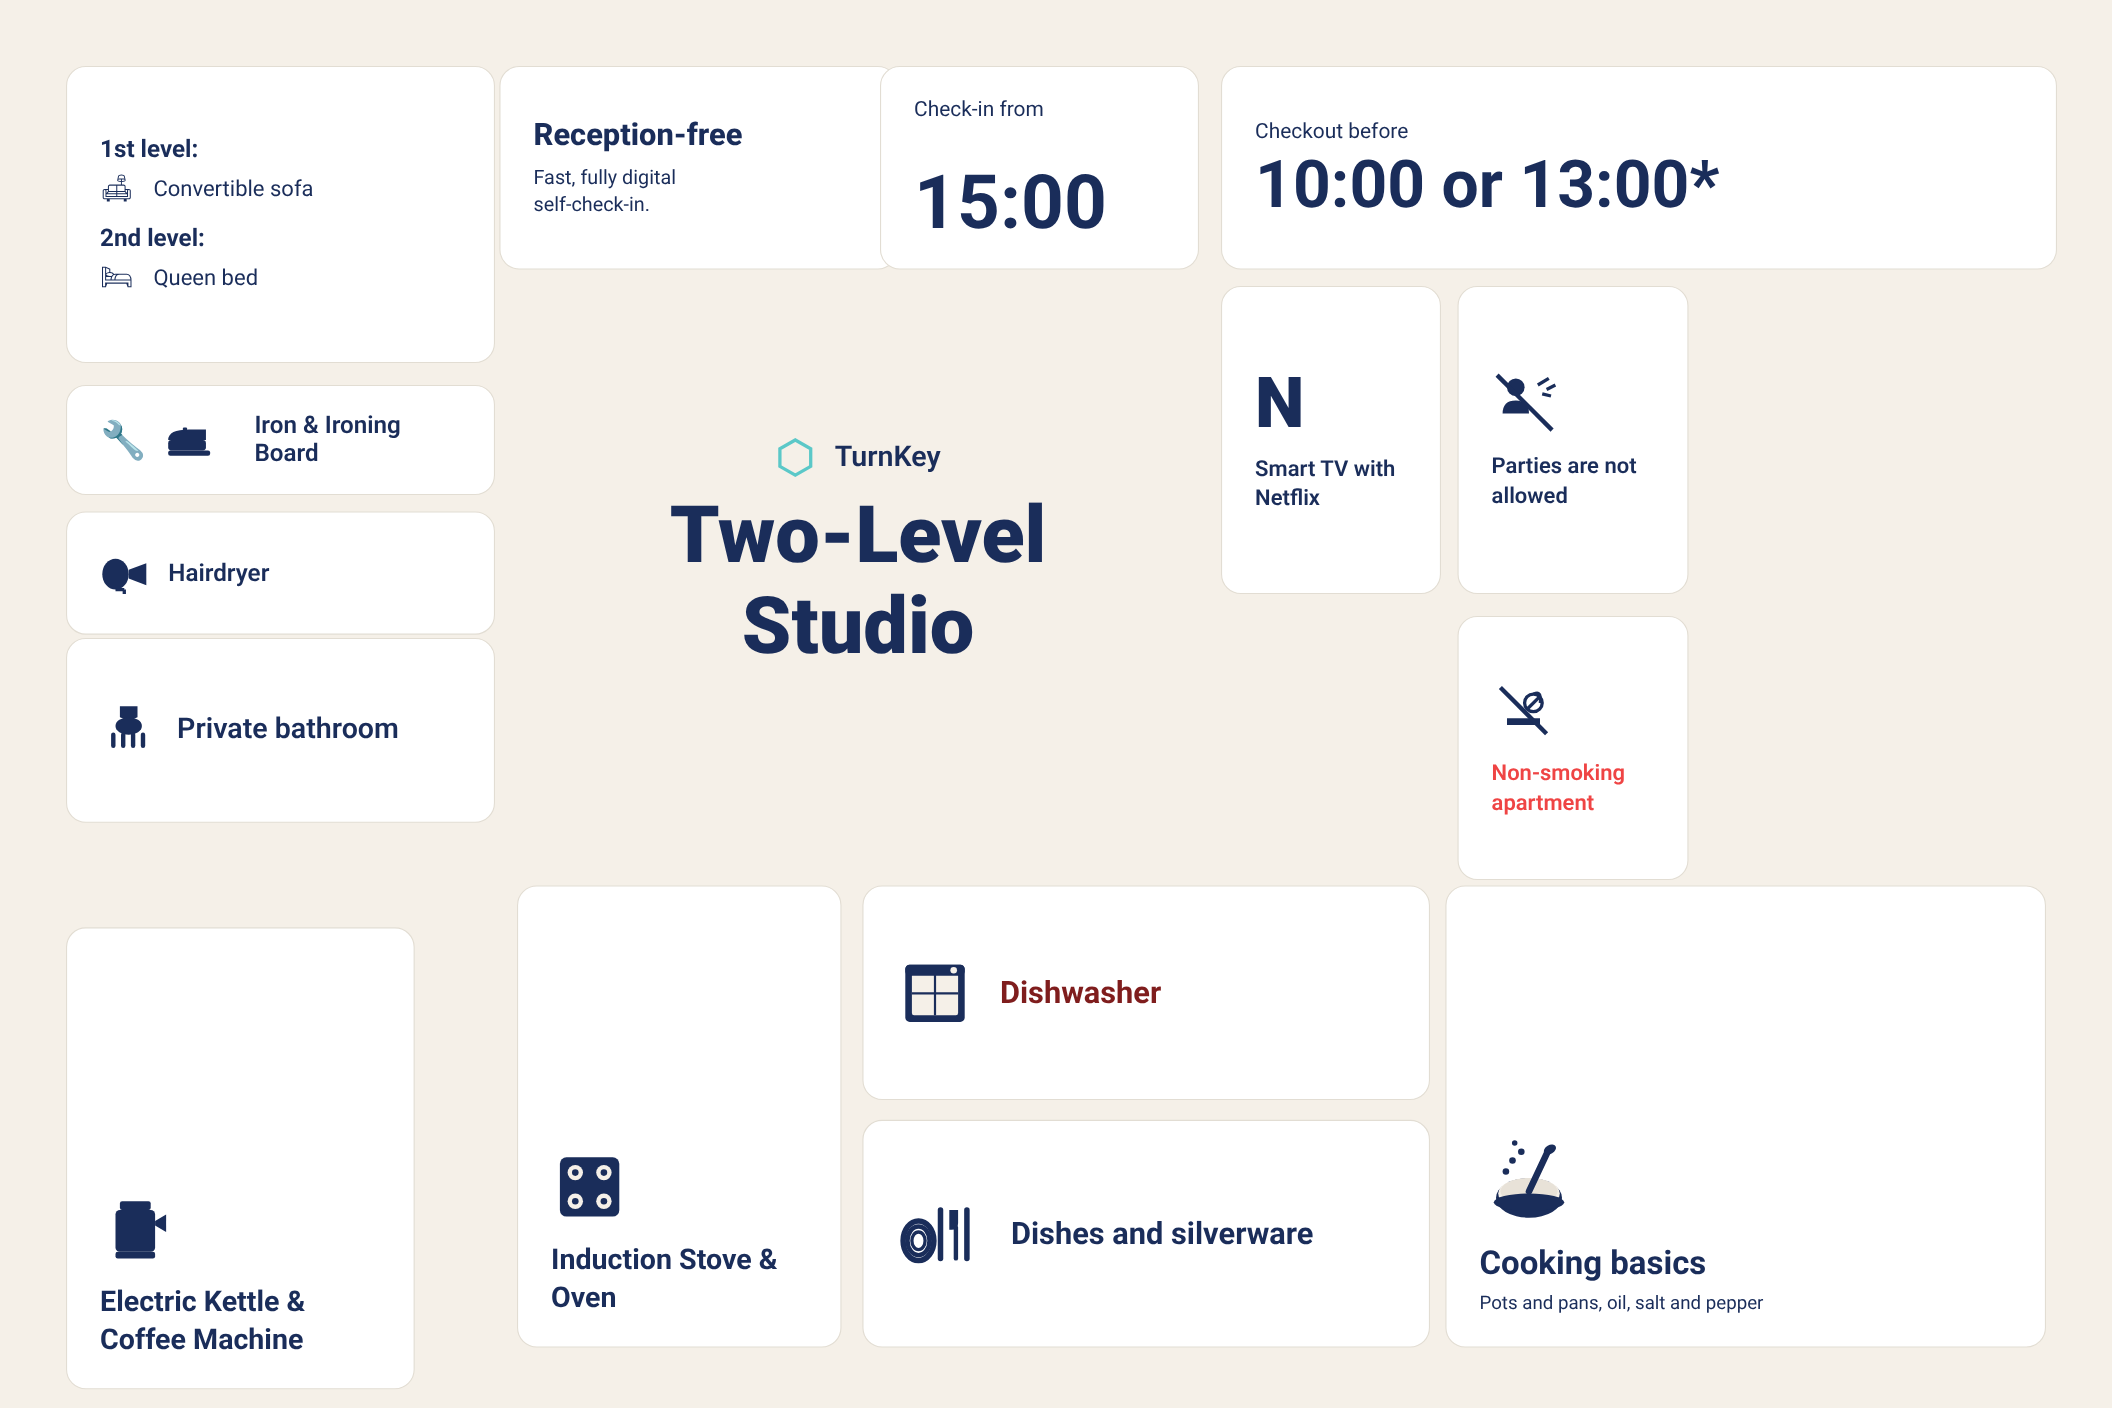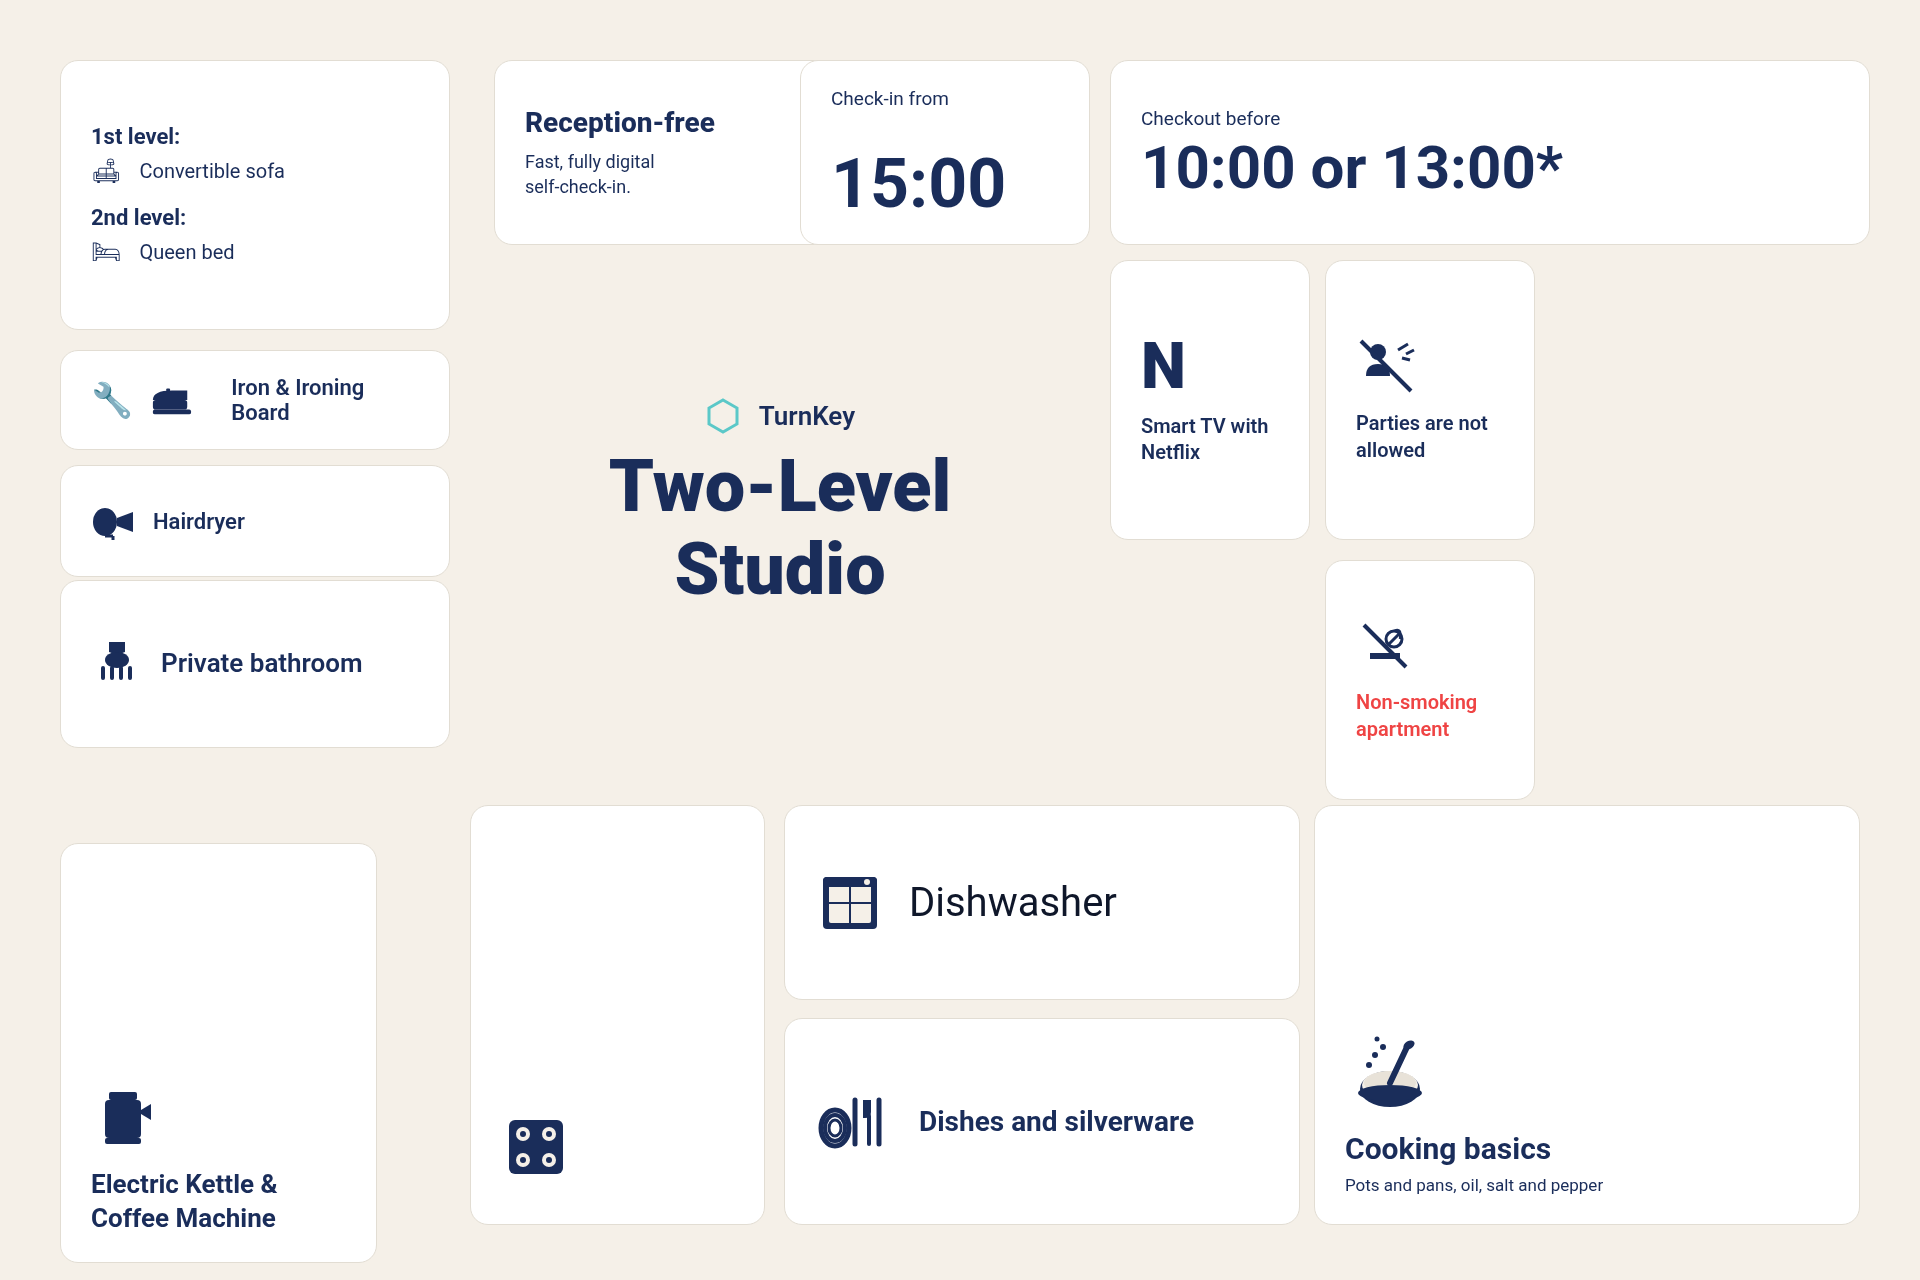--- a/index.html
+++ b/index.html
@@ -49,21 +49,21 @@
       <span style="color:#1a2d5a;font-size:24px;">🛋</span>
       <span style="font-size:20px;color:#1a2d5a;">Convertible sofa</span>
     </div>
     <div style="font-size:22px;font-weight:700;color:#1a2d5a;margin-bottom:8px;">2nd level:</div>
     <div class="row-icon-label">
       <span style="color:#1a2d5a;font-size:24px;">🛏</span>
       <span style="font-size:20px;color:#1a2d5a;">Queen bed</span>
     </div>
   </div>
 
-  <div class="abs-card" style="left:464px; top:30px; width:362px; height:185px; justify-content:center;">
+  <div class="abs-card" style="left:424px; top:30px; width:362px; height:185px; justify-content:center;">
     <div style="font-size:28px;font-weight:800;color:#1a2d5a;margin-bottom:10px;">Reception-free</div>
     <div style="font-size:18px;color:#1a2d5a;line-height:1.4;">
       <span>Fast, fully digital</span><br>
       <span>self-check-in.</span>
     </div>
   </div>
 
   <div class="abs-card" style="left:770px; top:30px; width:290px; height:185px; justify-content:space-between;">
     <div style="font-size:19px;color:#1a2d5a;margin-bottom:8px;">Check-in from</div>
     <div style="font-size:68px;font-weight:700;color:#1a2d5a;line-height:1;">15:00</div>
@@ -164,32 +164,33 @@
       <rect x="8" y="8" width="54" height="54" rx="6" fill="#1a2d5a"></rect>
       <circle cx="22" cy="22" r="7" fill="#f5f0e8"></circle>
       <circle cx="48" cy="22" r="7" fill="#f5f0e8"></circle>
       <circle cx="22" cy="48" r="7" fill="#f5f0e8"></circle>
       <circle cx="48" cy="48" r="7" fill="#f5f0e8"></circle>
       <circle cx="22" cy="22" r="3" fill="#1a2d5a"></circle>
       <circle cx="48" cy="22" r="3" fill="#1a2d5a"></circle>
       <circle cx="22" cy="48" r="3" fill="#1a2d5a"></circle>
       <circle cx="48" cy="48" r="3" fill="#1a2d5a"></circle>
     </svg>
+    <div style="font-size:26px;font-weight:700;color:#1a2d5a;line-height:1.3;">Induction Stove &amp; Oven</div>
   </div>
 
   <div class="abs-card row-icon-label" style="left:754px; top:775px; width:516px; height:195px; flex-direction:row; align-items:center; gap:24px;">
     <svg width="70" height="60" viewBox="0 0 70 60">
       <rect x="8" y="4" width="54" height="52" rx="4" fill="#1a2d5a"></rect>
       <rect x="14" y="12" width="42" height="38" rx="2" fill="#f5f0e8"></rect>
       <rect x="8" y="4" width="54" height="10" rx="4" fill="#1a2d5a"></rect>
       <circle cx="52" cy="9" r="3" fill="#f5f0e8"></circle>
       <line x1="14" y1="30" x2="56" y2="30" stroke="#1a2d5a" stroke-width="2"></line>
       <line x1="35" y1="12" x2="35" y2="50" stroke="#1a2d5a" stroke-width="2"></line>
     </svg>
-    <span style="font-size:40px;font-weight:400;color:#0f172a;">Dishwasher</span>
+    <span style="font-size:28px;font-weight:700;color:#7f1d1d;">Dishwasher</span>
   </div>
 
   <div class="abs-card row-icon-label" style="left:754px; top:988px; width:516px; height:207px; flex-direction:row; align-items:center; gap:24px;">
     <svg width="80" height="60" viewBox="0 0 80 60">
       <ellipse cx="20" cy="36" rx="14" ry="18" fill="none" stroke="#1a2d5a" stroke-width="5"></ellipse>
       <ellipse cx="20" cy="36" rx="10" ry="13" fill="none" stroke="#1a2d5a" stroke-width="4"></ellipse>
       <ellipse cx="20" cy="36" rx="6" ry="8" fill="none" stroke="#1a2d5a" stroke-width="3"></ellipse>
       <path d="M40 8 L40 52" stroke="#1a2d5a" stroke-width="5" stroke-linecap="round"></path>
       <path d="M50 8 L50 24 Q54 24 54 20 L54 8" stroke="#1a2d5a" stroke-width="4" fill="none"></path>
       <path d="M54 24 L54 52" stroke="#1a2d5a" stroke-width="4" stroke-linecap="round"></path>

